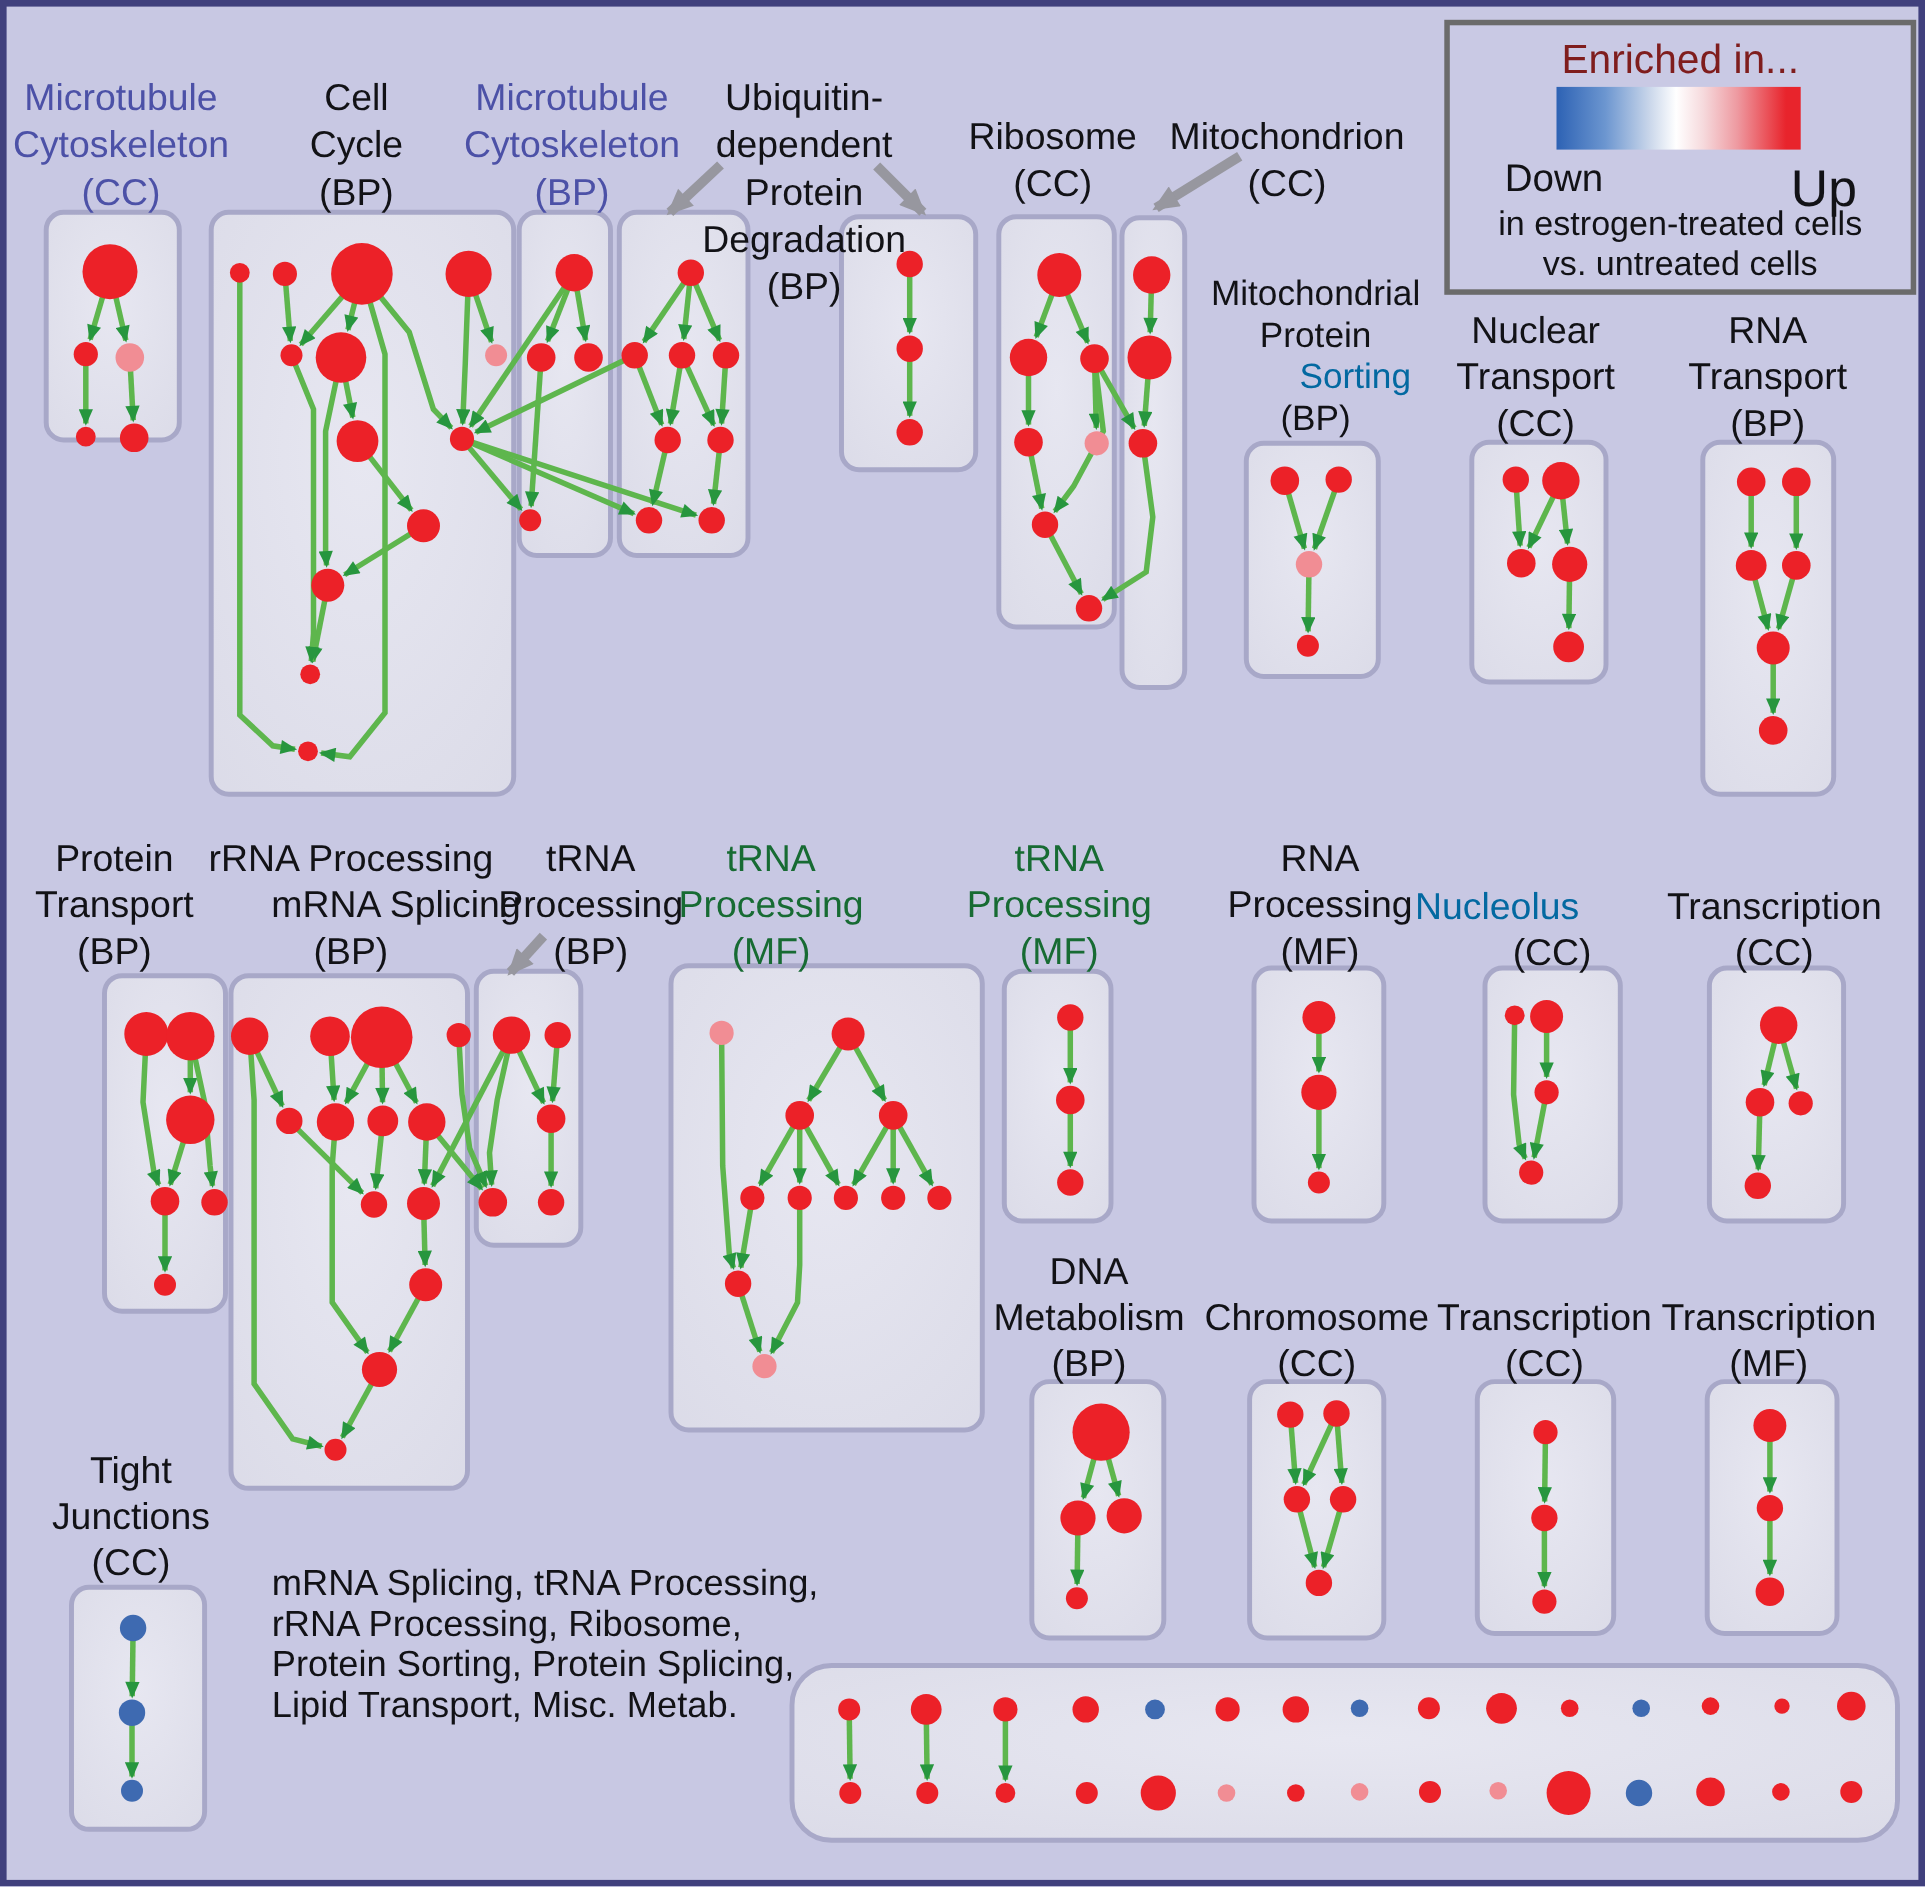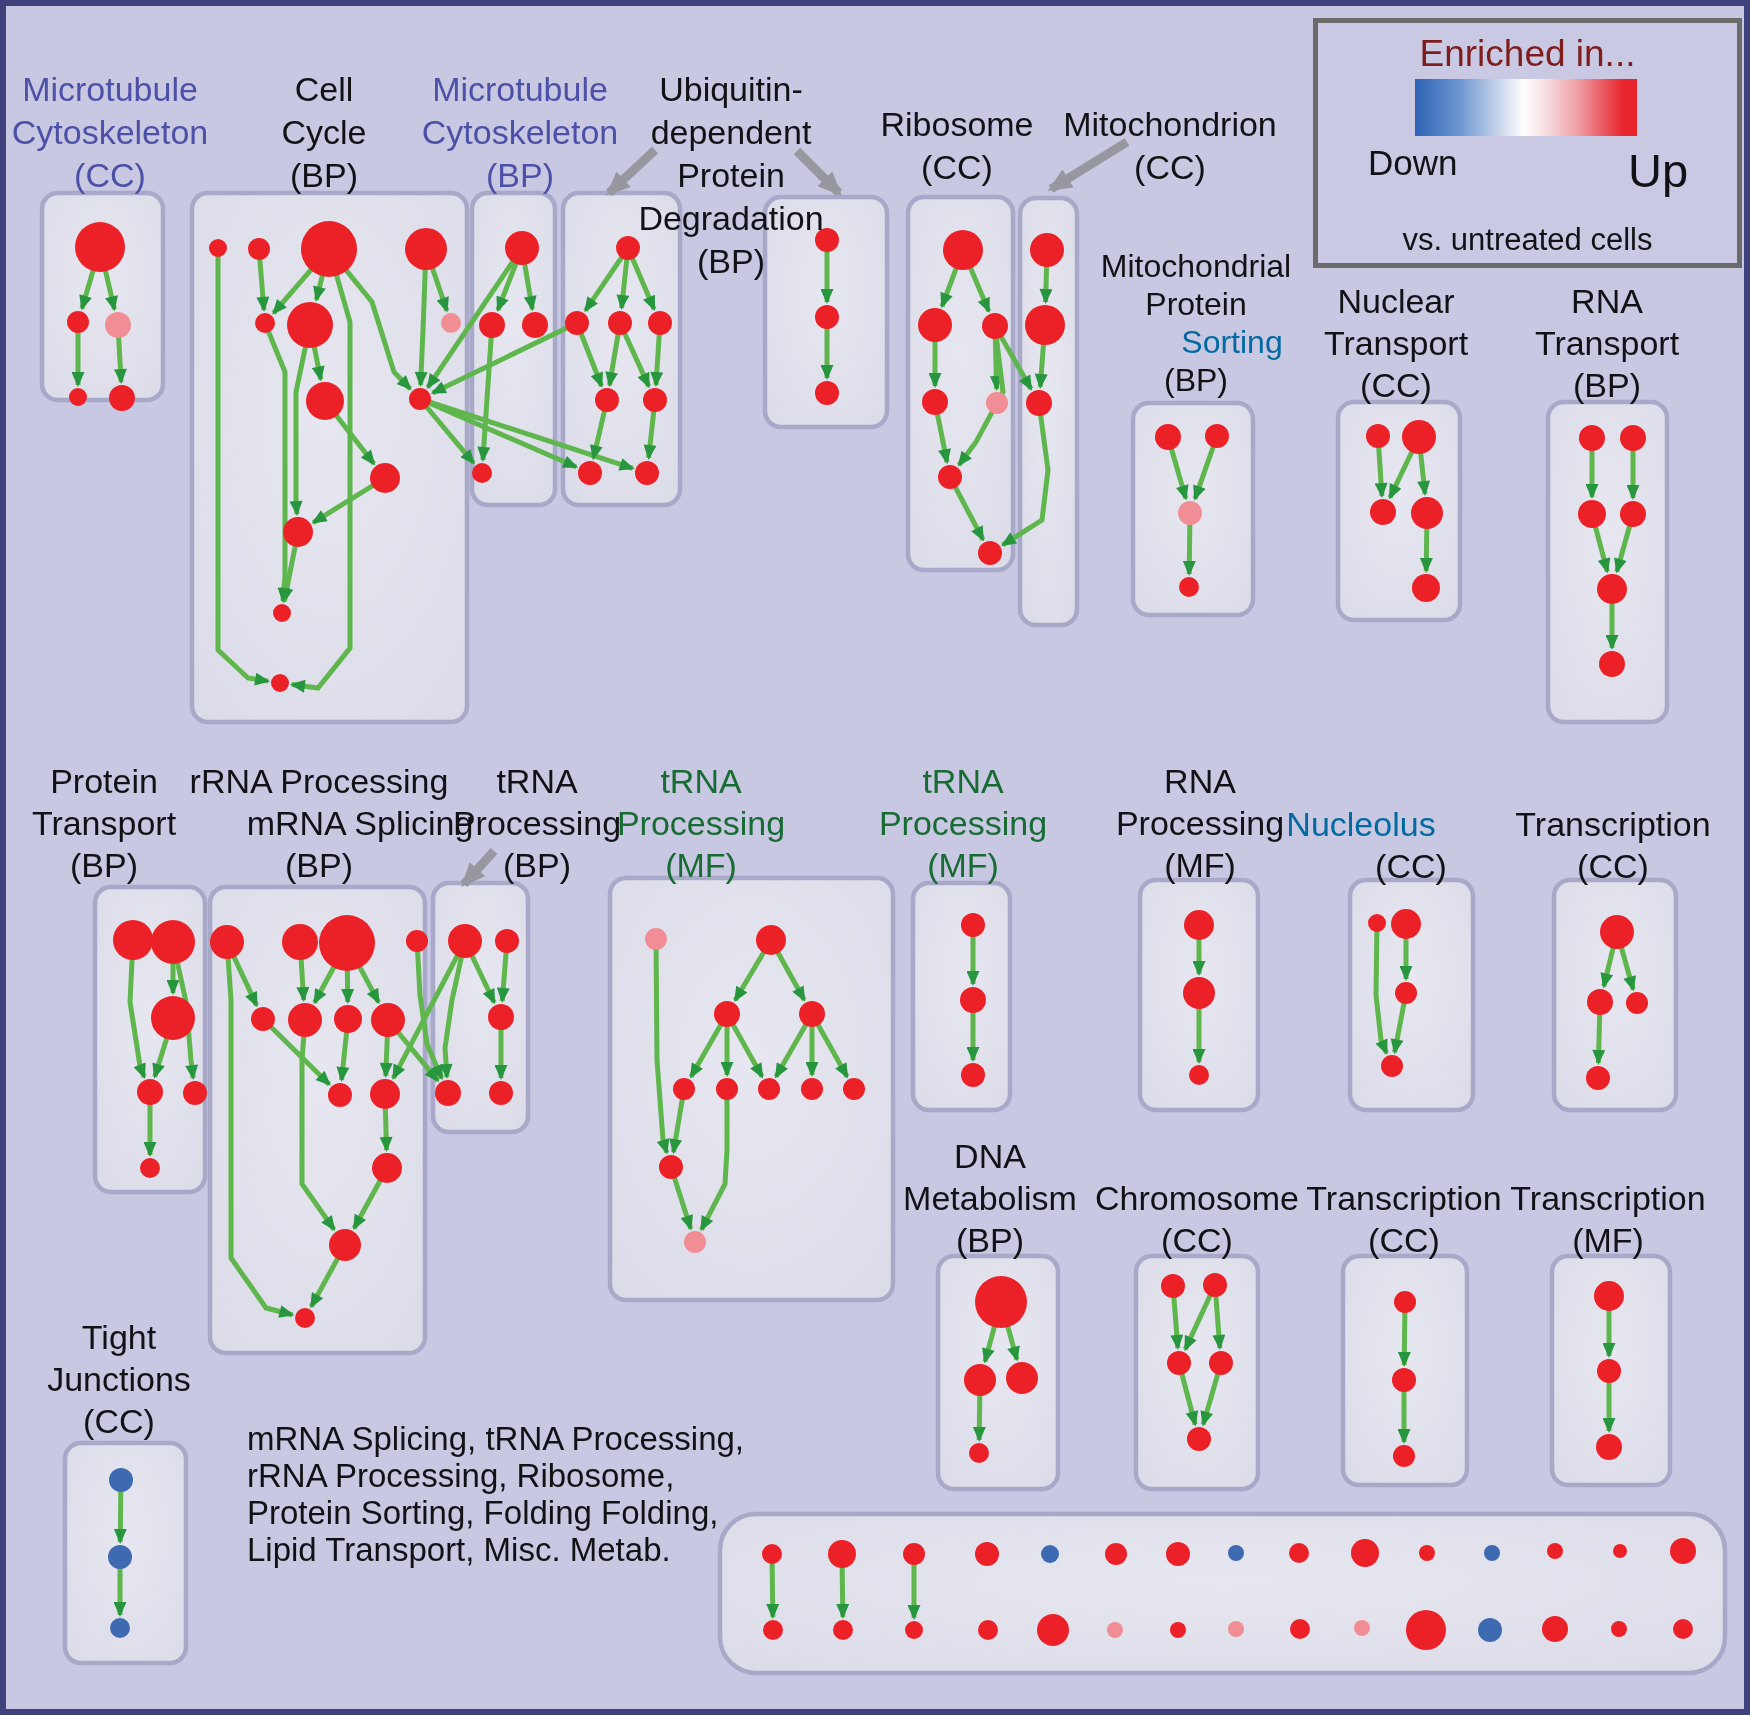--- a/index.html
+++ b/index.html
@@ -414,23 +414,24 @@
       <div class="label-line" style="left: 119px; top: 1320px; color: rgb(18, 18, 22);">Tight</div>
       <div class="label-line" style="left: 119px; top: 1362px; color: rgb(18, 18, 22);">Junctions</div>
       <div class="label-line" style="left: 119px; top: 1404px; color: rgb(18, 18, 22);">(CC)</div>
     </div>
 
   <div id="legend">
     <div class="lg-title">Enriched in...</div>
     <div class="lg-bar"></div>
     <div class="lg-down">Down</div>
     <div class="lg-up">Up</div>
+    <div class="lg-sub1">in estrogen-treated cells</div>
     <div class="lg-sub2">vs. untreated cells</div>
   </div>
 
   <div id="footnote">
       <div class="fn-line">mRNA Splicing, tRNA Processing,</div>
       <div class="fn-line">rRNA Processing, Ribosome,</div>
-      <div class="fn-line">Protein Sorting, Folding Folding,</div>
+      <div class="fn-line">Protein Sorting, Protein Splicing,</div>
       <div class="fn-line">Lipid Transport, Misc. Metab.</div>
     </div>
 
 </div>
 
 </body></html>

